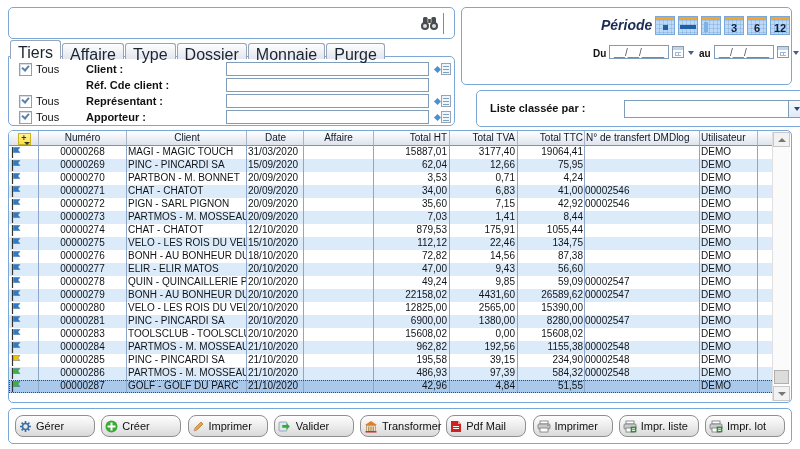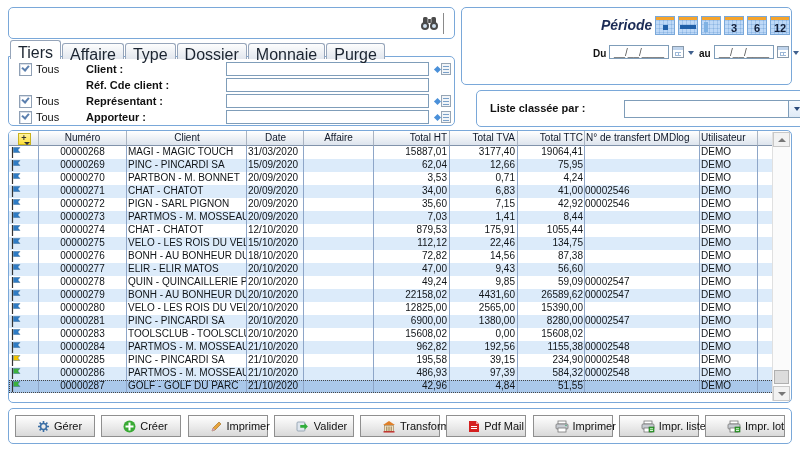--- a/index.html
+++ b/index.html
@@ -75,22 +75,22 @@
   .flag{margin:1px 0 0 2px;display:block;}
   
   #vsb{position:absolute;right:1px;top:1px;bottom:1px;width:17px;background:#fbfbfb;border-left:1px solid #e0e0e0;}
   .sbtn{position:absolute;left:0;width:17px;height:15px;background:#f2f2f2;border:1px solid #c8c8c8;box-sizing:border-box;display:flex;align-items:center;justify-content:center;cursor:pointer;}
   #sb-up{top:0;} #sb-dn{bottom:0;}
   .chev{width:0;height:0;border-left:4px solid transparent;border-right:4px solid transparent;}
   .chev.up{border-bottom:4px solid #777;} .chev.dn{border-top:4px solid #777;}
   #sb-thumb{position:absolute;left:1px;width:15px;height:14px;bottom:17px;background:#dcdcdc;border:1px solid #b0b0b0;box-sizing:border-box;cursor:grab;}
   
   #p-actions{left:8px;top:408px;width:784px;height:36px;display:flex;align-items:center;justify-content:space-between;padding:0 6px;box-sizing:border-box;}
-  .abtn{width:80px;height:22px;background:linear-gradient(180deg,#fefefe,#ececec 50%,#d9d9d9);border:1px solid #8f8f8f;border-radius:0;
-    display:flex;align-items:center;gap:4px;padding-left:21px;box-sizing:border-box;font-size:11px;color:#111;cursor:pointer;white-space:nowrap;}
+  .abtn{width:80px;height:22px;background:linear-gradient(180deg,#fefefe,#ececec 50%,#d9d9d9);border:1px solid #8f8f8f;border-radius:8px;
+    display:flex;align-items:center;gap:4px;padding-left:3px;box-sizing:border-box;font-size:11px;color:#111;cursor:pointer;white-space:nowrap;}
   .abtn svg{flex:0 0 auto;}
 </style>
 </head>
 <body>
 
 <div class="panel" id="p-search">
   <span class="blbl" id="search-label">Recherche :</span>
   <span id="search-btn">
     <svg width="19" height="15" viewBox="0 0 19 15">
       <rect x="3" y="1" width="4.6" height="7" rx="1.5" fill="#4a4a4a"></rect>

